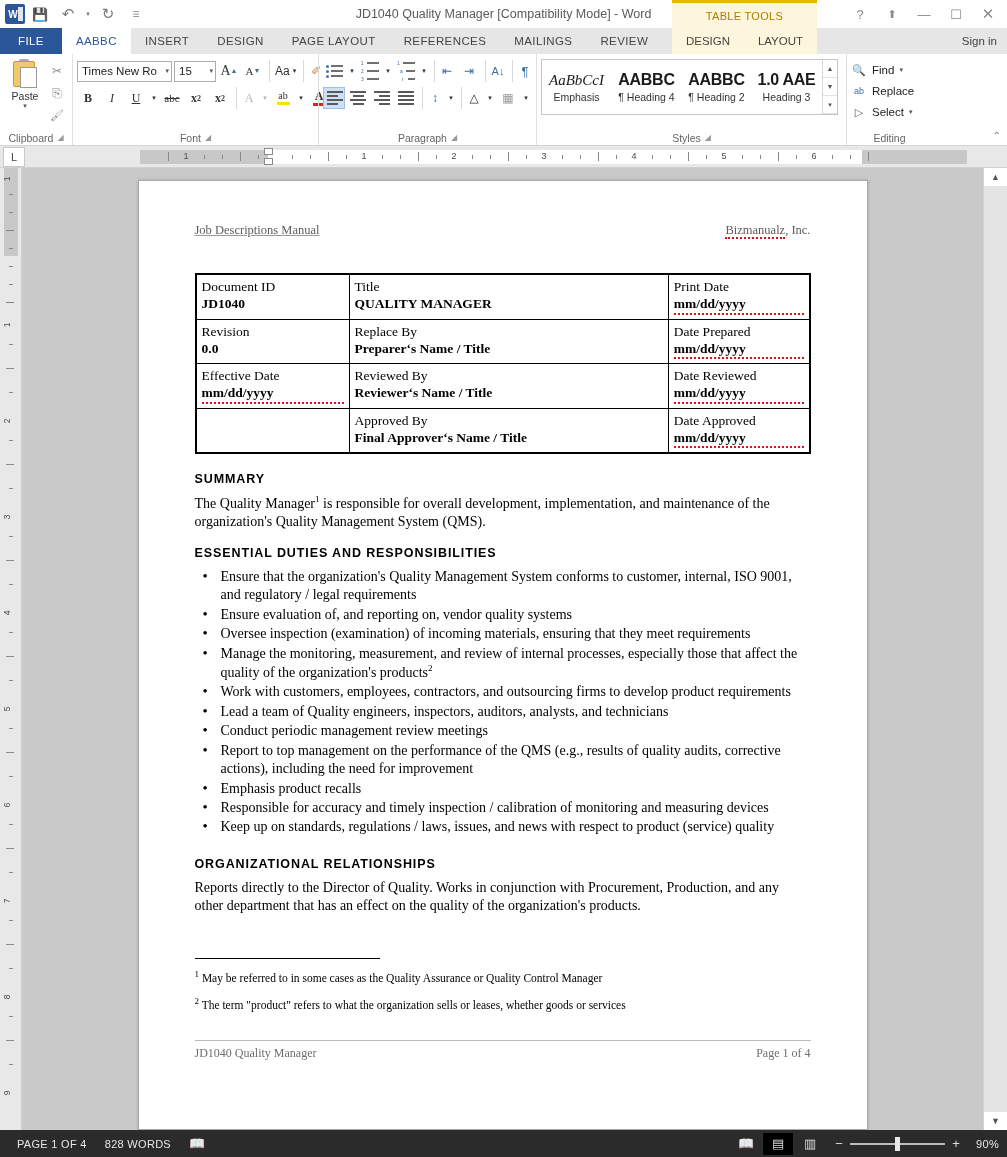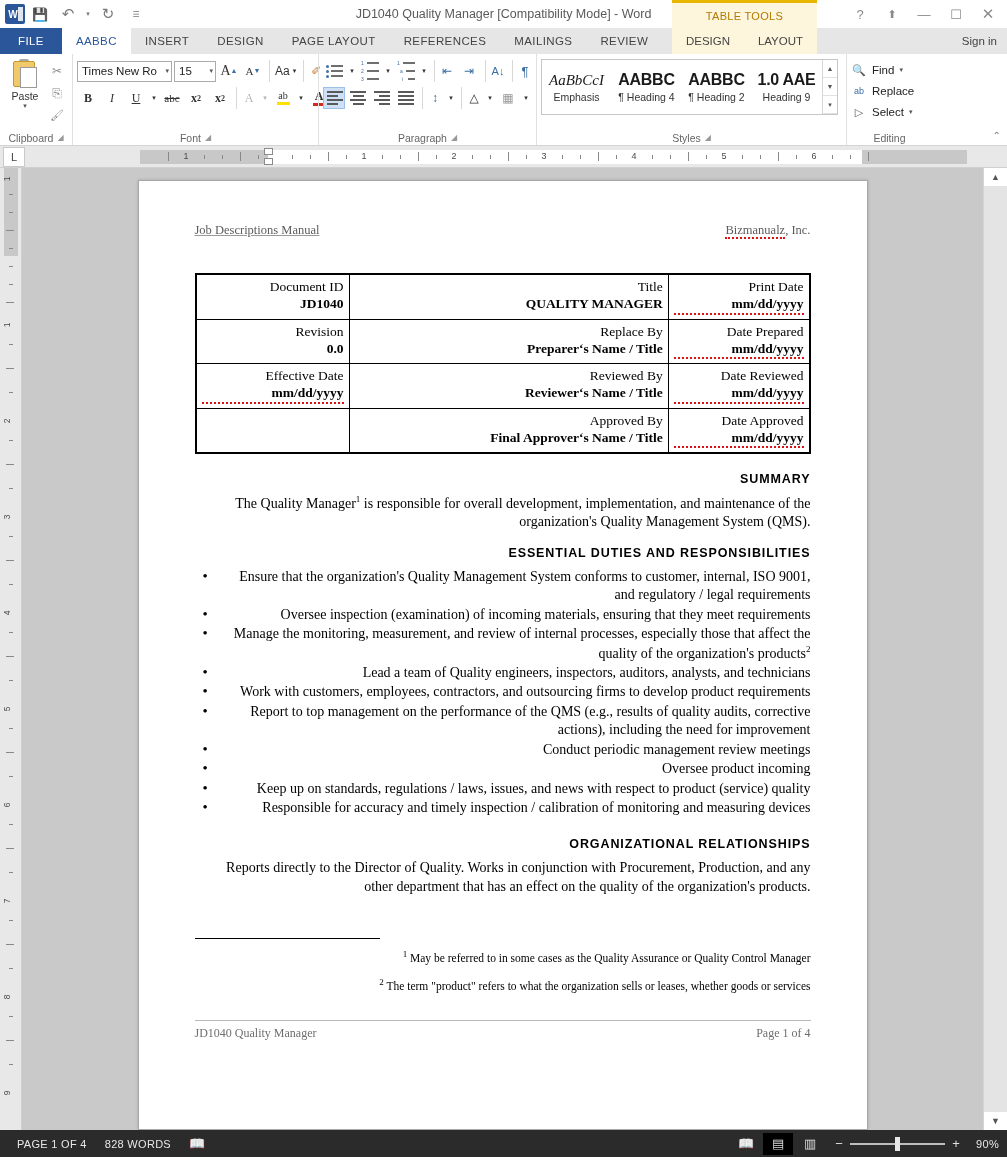--- a/index.html
+++ b/index.html
@@ -187,21 +187,21 @@
   .vtick { position: absolute; left: 9px; width: 4px; height: 1px; background: #888; }
   .vtick.maj { left: 6px; width: 8px; }
   .vnum { position: absolute; left: 5px; font-size: 8.5px; color: #4a4a4a;
     transform: rotate(-90deg) translateY(0); transform-origin: center; }
   .vmargin { position: absolute; left: 4px; width: 14px; background: #c8c8c8; }
 
   .doc-area { flex: 1; display: flex; justify-content: center; overflow: hidden; padding-top: 12px; }
   .page {
     width: 730px; background: #fff; border: 1px solid #a8a8a8;
     box-shadow: 0 0 3px rgba(0,0,0,.18);
-    padding: 42px 56px 0 56px; position: relative; text-align: right;
+    padding: 42px 56px 0 56px; position: relative;
   }
   .scroll-col { width: 24px; background: #f0f0f0; border-left: 1px solid #d4d4d4;
     display:flex; flex-direction: column; flex: 0 0 24px; }
   .scroll-up, .scroll-dn { height: 18px; display:flex; align-items:center; justify-content:center;
     font-size: 9px; color: #555; background: #fff; }
   .scroll-thumb-area { flex:1; position: relative; background: #e4e4e4; }
 
   
   .doc { font-family: "Liberation Serif", serif; color: #000; }
   .doc-header {
@@ -495,21 +495,21 @@
           <div class="style-item">
             <div class="style-prev h">AABBC</div>
             <div class="style-name">¶ Heading 4</div>
           </div>
           <div class="style-item">
             <div class="style-prev h">AABBC</div>
             <div class="style-name">¶ Heading 2</div>
           </div>
           <div class="style-item">
             <div class="style-prev h">1.0 AAE</div>
-            <div class="style-name">Heading 9</div>
+            <div class="style-name">Heading 3</div>
           </div>
           <div class="gal-scroll">
             <div>▲</div>
             <div>▼</div>
             <div>▾</div>
           </div>
         </div>
       </div>
       <div class="group-label">
         <span>Styles</span>
@@ -707,29 +707,30 @@
             </tr>
           </tbody>
             </table>
 
           <h2 class="sec">SUMMARY</h2>
           <p class="body"><span>The Quality Manager</span><sup>1</sup><span> is responsible for overall development, implementation, and maintenance of the organization's Quality Management System (QMS).</span></p>
 
           <h2 class="sec">ESSENTIAL DUTIES AND RESPONSIBILITIES</h2>
           <ul class="duties">
             <li><span>Ensure that the organization's Quality Management System conforms to customer, internal, ISO 9001, and regulatory / legal requirements</span></li>
+            <li><span>Ensure evaluation of, and reporting on, vendor quality systems</span></li>
             <li><span>Oversee inspection (examination) of incoming materials, ensuring that they meet requirements</span></li>
             <li><span>Manage the monitoring, measurement, and review of internal processes, especially those that affect the quality of the organization's products</span><sup>2</sup></li>
+            <li><span>Work with customers, employees, contractors, and outsourcing firms to develop product requirements</span></li>
             <li><span>Lead a team of Quality engineers, inspectors, auditors, analysts, and technicians</span></li>
-            <li><span>Work with customers, employees, contractors, and outsourcing firms to develop product requirements</span></li>
+            <li><span>Conduct periodic management review meetings</span></li>
             <li><span>Report to top management on the performance of the QMS (e.g., results of quality audits, corrective actions), including the need for improvement</span></li>
-            <li><span>Conduct periodic management review meetings</span></li>
-            <li><span>Oversee product incoming</span></li>
+            <li><span>Emphasis product recalls</span></li>
+            <li><span>Responsible for accuracy and timely inspection / calibration of monitoring and measuring devices</span></li>
             <li><span>Keep up on standards, regulations / laws, issues, and news with respect to product (service) quality</span></li>
-            <li><span>Responsible for accuracy and timely inspection / calibration of monitoring and measuring devices</span></li>
           </ul>
 
           <h2 class="sec" style="margin-top:20px;">ORGANIZATIONAL RELATIONSHIPS</h2>
           <p class="body">Reports directly to the Director of Quality. Works in conjunction with Procurement, Production, and any other department that has an effect on the quality of the organization's products.</p>
 
           <div class="fn-sep"></div>
           <div class="footnote"><sup>1</sup> <span>May be referred to in some cases as the Quality Assurance or Quality Control Manager</span></div>
           <div class="footnote"><sup>2</sup> <span>The term "product" refers to what the organization sells or leases, whether goods or services</span></div>
 
           <div class="doc-footer">

